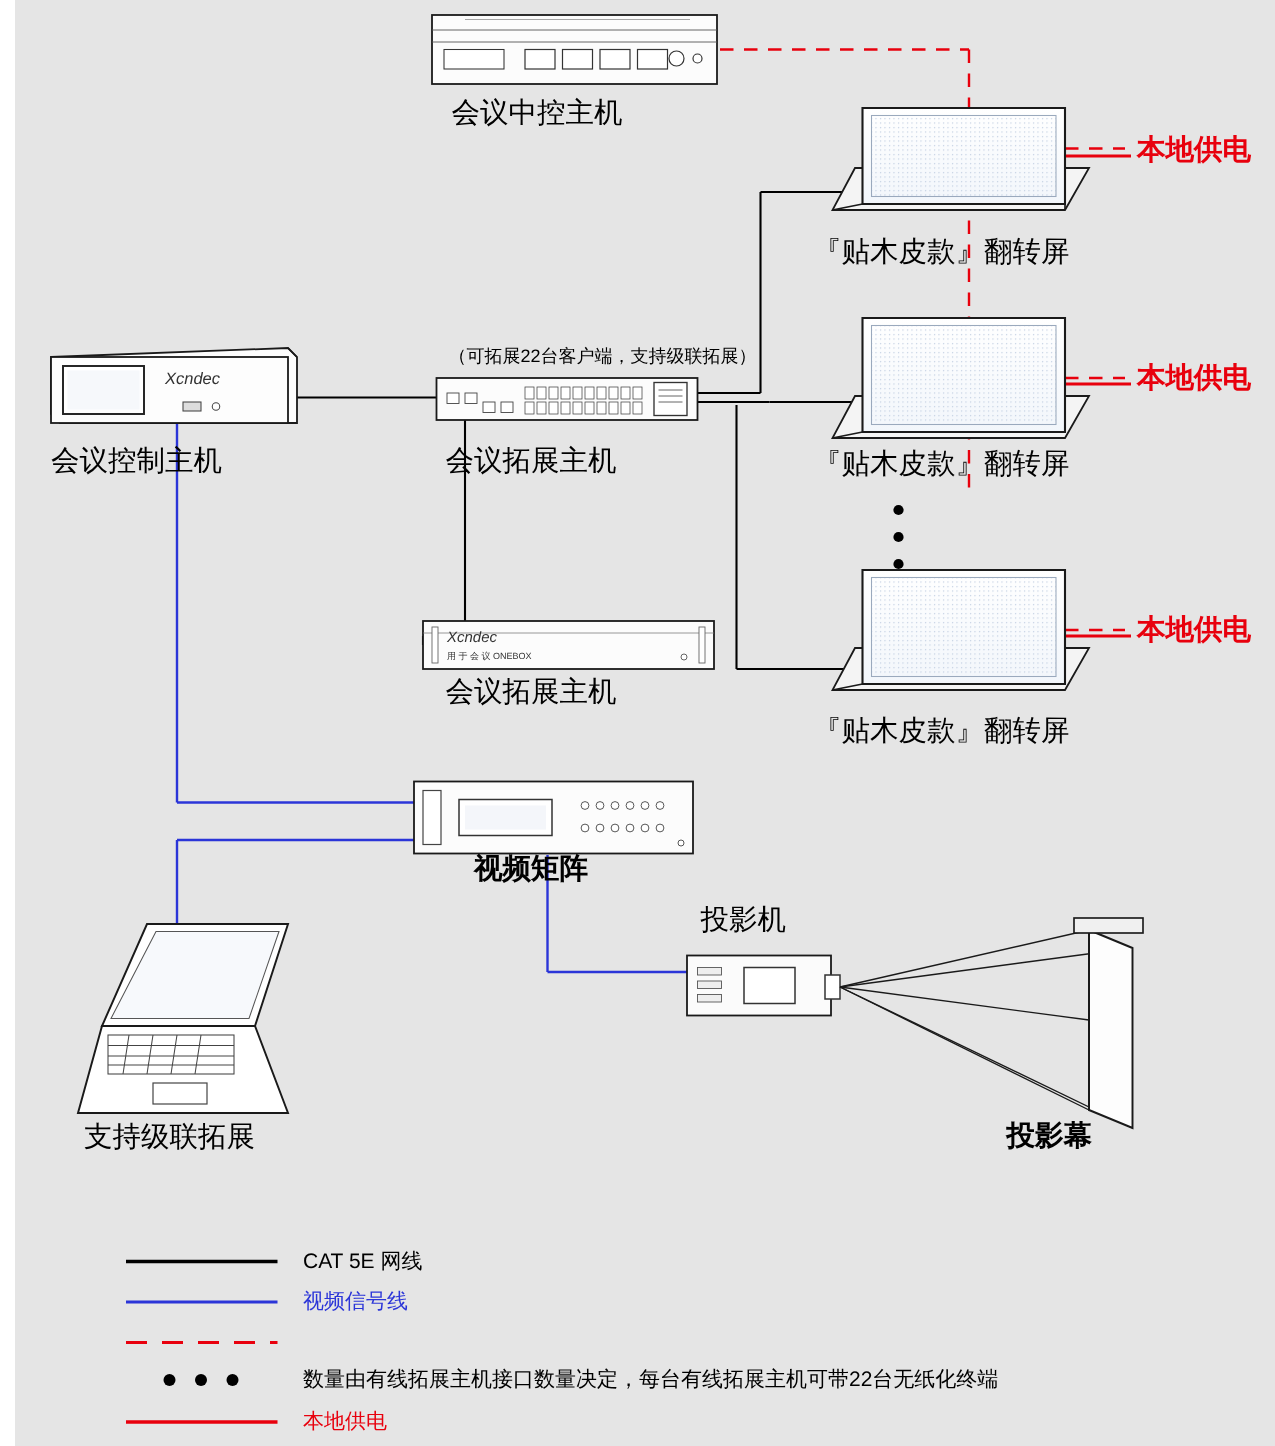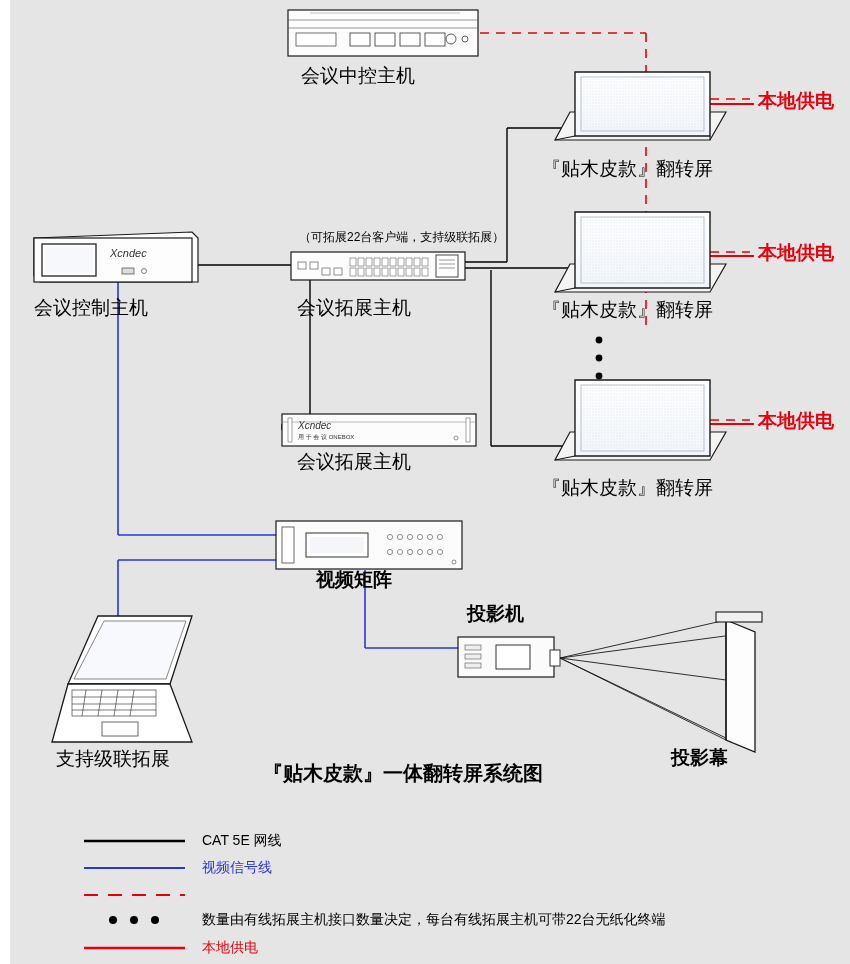--- a/index.html
+++ b/index.html
@@ -299,32 +299,31 @@
 
   <div class="lbl lbl-tiny" style="left:289px; top:231px;">（可拓展22台客户端，支持级联拓展）</div>
   <div class="lbl lbl-cn" style="left:287px; top:298px;">会议拓展主机</div>
 
   <div class="dev-label" style="left:288px; top:420px; font-size:10px; font-style:italic;">Xcndec</div>
   <div class="dev-label" style="left:288px; top:433px; font-size:6px;">用 于 会 议 ONEBOX</div>
   <div class="lbl lbl-cn" style="left:287px; top:452px;">会议拓展主机</div>
 
   <div class="lbl lbl-cn" style="left:306px; top:570px;font-weight:bold;">视频矩阵</div>
 
-  <div class="lbl lbl-cn" style="left:457px; top:604px;font-weight:bold;">投影机</div>
+  <div class="lbl lbl-cn" style="left:457px; top:604px;">投影机</div>
   <div class="lbl lbl-cn" style="left:661px; top:748px;font-weight:bold;">投影幕</div>
   <div class="lbl lbl-cn" style="left:46px; top:749px;">支持级联拓展</div>
 
   <div class="lbl lbl-cn" style="left:532px; top:159px;">『贴木皮款』翻转屏</div>
   <div class="lbl lbl-cn" style="left:532px; top:300px;">『贴木皮款』翻转屏</div>
   <div class="lbl lbl-cn" style="left:532px; top:478px;">『贴木皮款』翻转屏</div>
 
   <div class="lbl lbl-red" style="left:748px; top:91px;">本地供电</div>
   <div class="lbl lbl-red" style="left:748px; top:243px;">本地供电</div>
   <div class="lbl lbl-red" style="left:748px; top:411px;">本地供电</div>
 
-  <div class="lbl lbl-title" style="left:253px; top:762px;">『贴木皮款』一体翻转屏系统图</div>
 
   <div class="lbl legend-text" style="left:192px; top:833px;">CAT 5E 网线</div>
   <div class="lbl legend-text blue" style="left:192px; top:860px;">视频信号线</div>
   <div class="lbl legend-text" style="left:192px; top:912px;">数量由有线拓展主机接口数量决定，每台有线拓展主机可带22台无纸化终端</div>
   <div class="lbl legend-text red" style="left:192px; top:940px;">本地供电</div>
 
 </div>
 
 </body></html>

